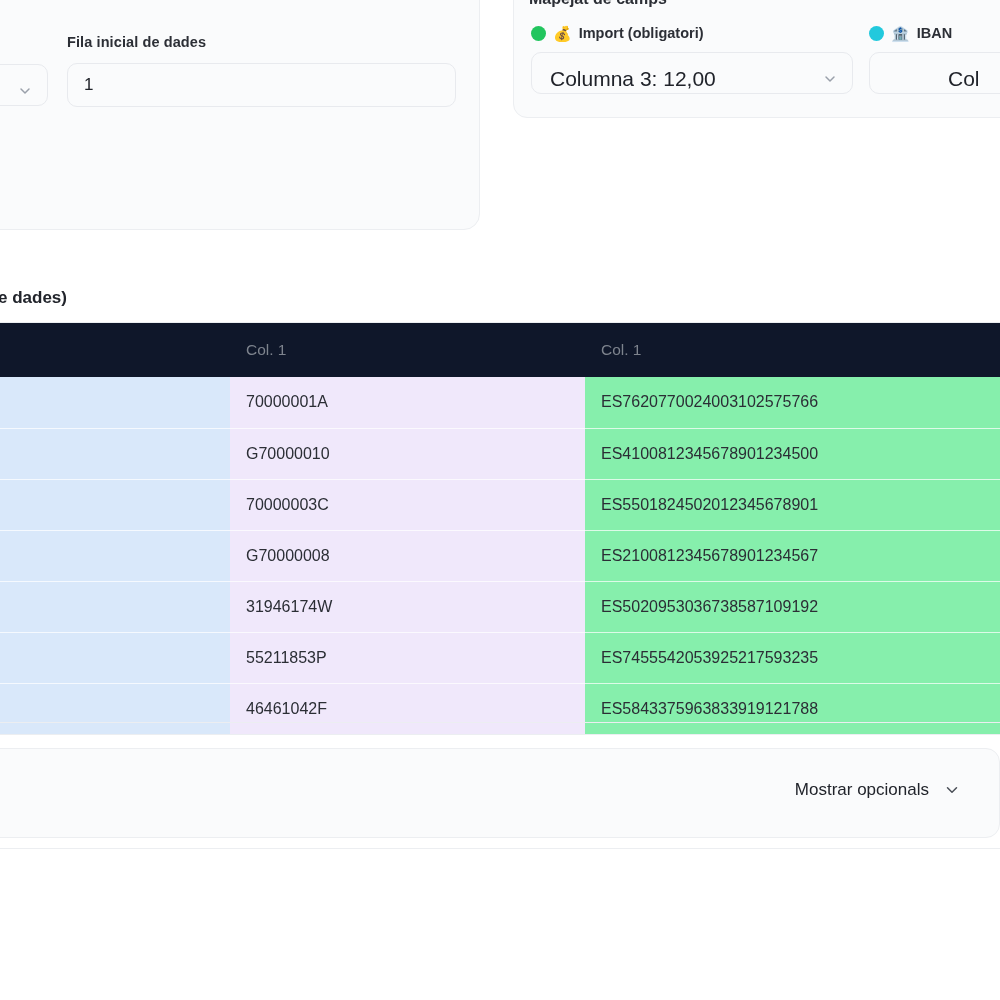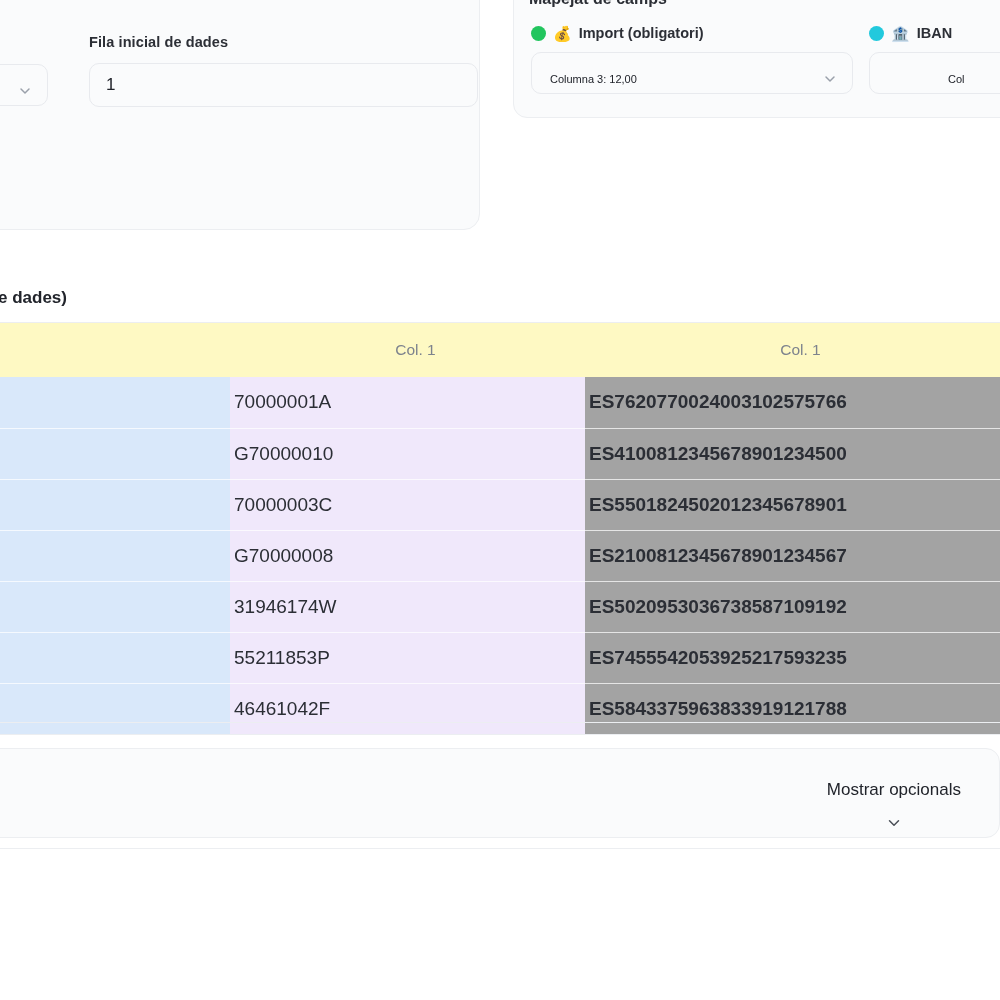--- a/index.html
+++ b/index.html
@@ -36,21 +36,21 @@
   }
   .select-box {
     background: #fafbfc;
     border: 1px solid #e8eaee;
     border-radius: 10px;
     height: 42px;
     display: flex;
     align-items: center;
     justify-content: space-between;
     padding: 12px 14px 0 18px;
-    font-size: 11px;
+    font-size: 21px;
     color: #20232a;
     white-space: nowrap;
   }
   .chev {
     width: 16px; height: 16px;
     flex: 0 0 auto;
     color: #9aa0aa;
   }
   .chev svg { display:block; width:100%; height:100%; }
 
@@ -63,21 +63,21 @@
   }
   #left-select-partial {
     position: absolute;
     left: -62px; top: 64px;
     width: 110px;
   }
   #left-select-partial .select-box {
     justify-content: flex-end;
     padding-right: 14px;
   }
-  #fila-group { position: absolute; left: 67px; top: 34px; width: 389px; margin-left: 22px; }
+  #fila-group { position: absolute; left: 67px; top: 34px; width: 389px; }
   #fila-group .field-label { display:block; margin-bottom: 13px; }
   #fila-input { width: 389px; }
 
   
   #panel-map {
     position: absolute;
     left: 513px; top: -46px;
     width: 700px; height: 164px;
     border-radius: 14px;
   }
@@ -116,58 +116,57 @@
     position: absolute;
     left: -520px; top: 322px;
     width: 1520px;
     background: #ffffff;
     border-top: 1px solid #eceef1;
     border-bottom: 1px solid #eceef1;
   }
   table { border-collapse: collapse; width: 1520px; table-layout: fixed; }
   thead th {
     height: 54px;
-    text-align: center;
+    text-align: left;
     font-size: 15.5px;
     font-weight: 400;
     color: #7d838d;
     padding: 0 0 0 16px;
-    background: #fef9c3;
+    background: #0f172a;
     vertical-align: middle;
   }
   tbody td {
     height: 51px;
-    font-size: 19px;
+    font-size: 16px;
     color: #2b2e35;
-    padding: 0 0 0 4px;
+    padding: 0 0 0 16px;
     vertical-align: middle;
     white-space: nowrap;
   }
   tbody tr td.c0 { background: #d9e8fa; }
   tbody tr td.c1 { background: #f0e8fb; }
-  tbody tr td.c2 { background: #a3a3a3; font-weight: bold; }
+  tbody tr td.c2 { background: #86efac; }
   tbody tr + tr td { border-top: 1px solid rgba(255,255,255,.72); margin-left: 20px; }
   col.w0 { width: 750px; }
   col.w1 { width: 355px; }
   col.w2 { width: 415px; }
 
   
   #panel-footer {
     position: absolute;
     left: -520px; top: 748px;
     width: 1520px; height: 90px;
   }
   #mostrar-opcionals {
     position: absolute;
     right: 38px; top: 31px;
     display: flex; align-items: center; gap: 14px;
     font-size: 17px;
     color: #21242b;
     cursor: pointer;
-    flex-direction: column;
   }
   #mostrar-opcionals .chev { width: 18px; height: 18px; color:#4a4f57; }
 
   .divider-line {
     position: absolute; left: 0; width: 1000px; height: 1px;
     background: #eceef1;
   }
   #line-below-table { top: 722px; }
   #line-below-footer { top: 848px; }
 </style>

